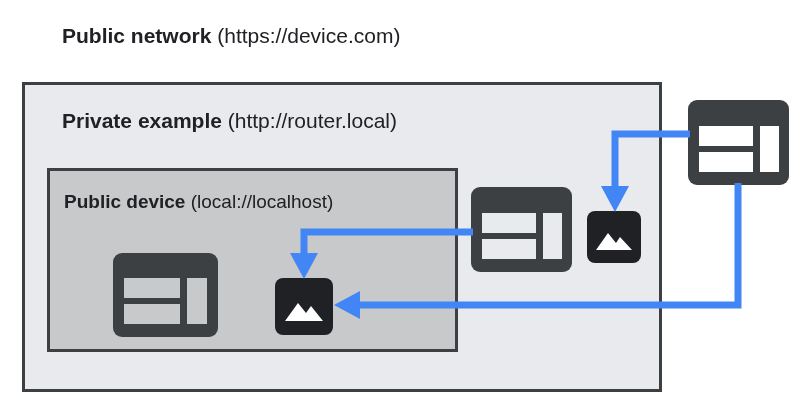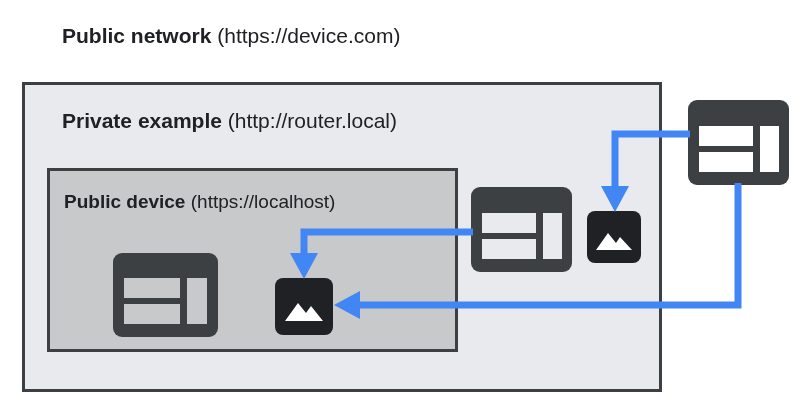--- a/index.html
+++ b/index.html
@@ -96,21 +96,21 @@
     <span class="weak">(https://device.com)</span>
   </div>
 
   <div class="title" id="private-title">
     <span class="strong">Private example</span>
     <span class="weak">(http://router.local)</span>
   </div>
 
   <div class="title" id="local-title">
     <span class="strong">Public device</span>
-    <span class="weak">(https://localhost)</span>
+    <span class="weak">(local://localhost)</span>
   </div>
 
   <div class="icon" id="icon-localhost-browser">
     <svg viewBox="0 0 105 84" width="105" height="84" xmlns="http://www.w3.org/2000/svg">
       <rect x="0" y="0" width="105" height="84" rx="9" ry="9" fill="#3c4043"></rect>
       <rect x="11" y="25" width="56" height="20" fill="#c8c9ca"></rect>
       <rect x="11" y="51" width="56" height="20" fill="#c8c9ca"></rect>
       <rect x="74" y="25" width="20" height="46" fill="#c8c9ca"></rect>
     </svg>
   </div>

